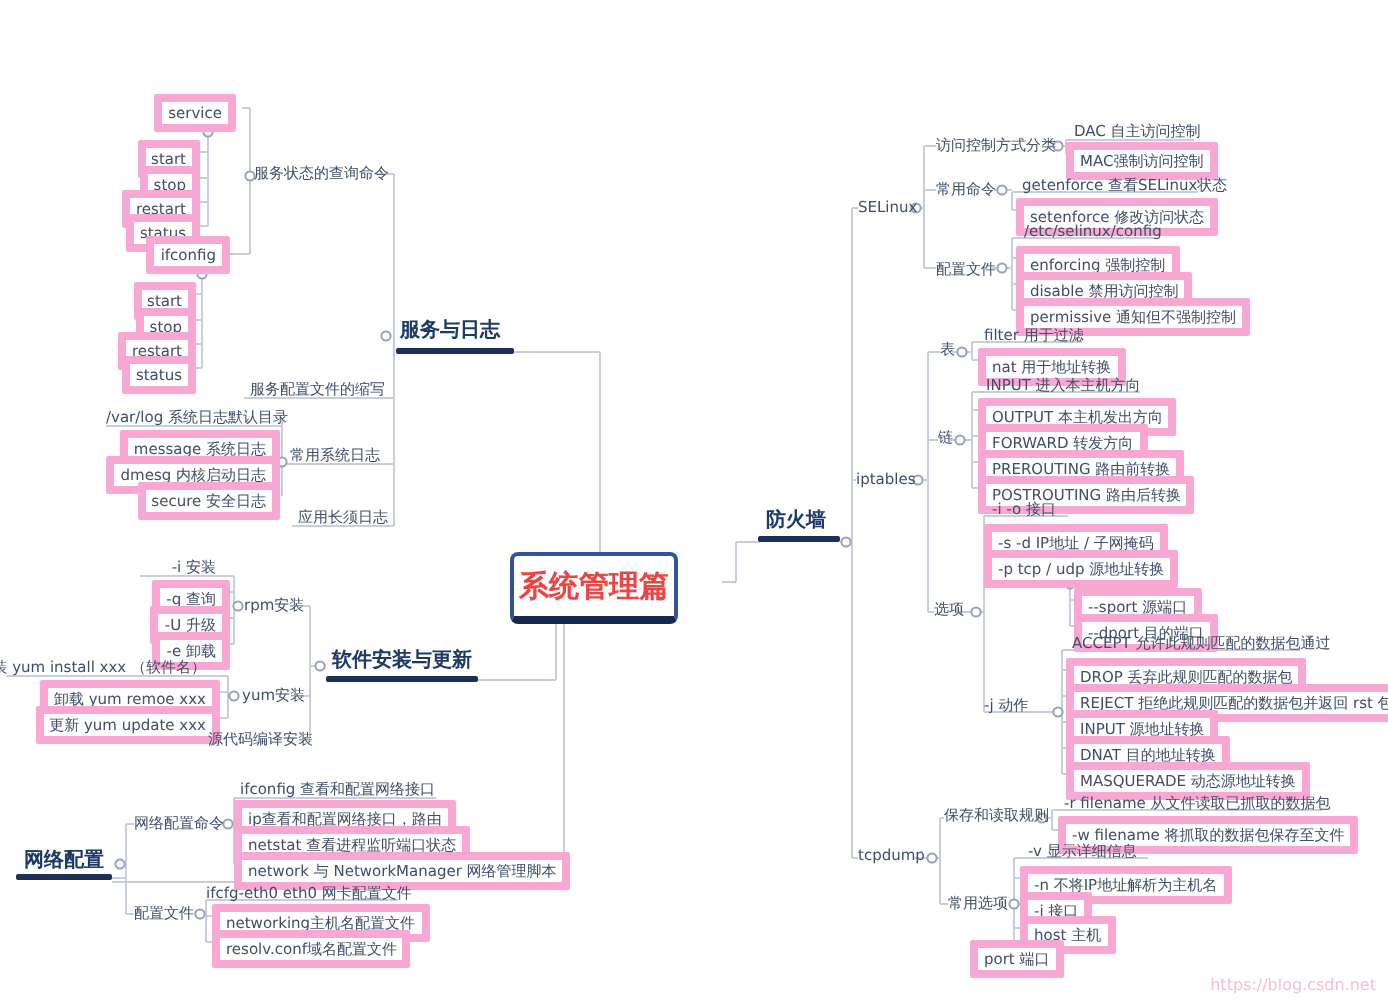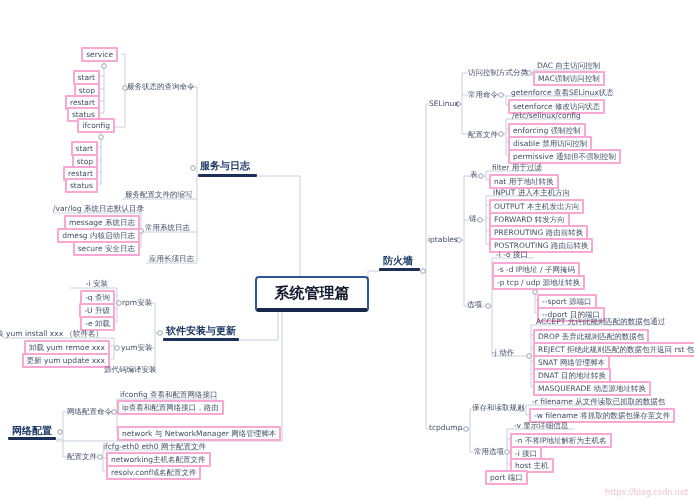--- a/index.html
+++ b/index.html
@@ -1,26 +1,26 @@
 <!DOCTYPE html>
 <html><head>
 <meta charset="utf-8">
 <style>
   html,body{margin:0;padding:0;background:#fff;}
   #canvas{position:relative;width:694px;height:500px;background:#fff;overflow:hidden;
           font-family:"DejaVu Sans","Liberation Sans",sans-serif;}
   svg.lines{position:absolute;left:0;top:0;z-index:0;}
   .nd{position:absolute;z-index:2;font-size:7.5px;line-height:9px;color:#3f4e66;white-space:nowrap;}
-  .bx{border:2px solid #f9a8d4;background:#fff;padding:1px 3px;border-radius:1px;}
+  .bx{border:4px solid #f9a8d4;background:#fff;padding:1px 3px;border-radius:1px;}
   .br{position:absolute;z-index:2;font-size:10px;line-height:12px;font-weight:bold;color:#1d3a66;white-space:nowrap;}
   .ul{position:absolute;z-index:2;height:3px;background:#1b2f57;border-radius:1px;}
-  .root{position:absolute;z-index:3;width:114px;height:36px;box-sizing:border-box;
+  .root{position:absolute;z-index:3;width:84px;height:36px;box-sizing:border-box;
         border:2px solid #2f5597;border-bottom:4px solid #16294d;border-radius:4px;background:#fff;
         display:flex;align-items:center;justify-content:center;
-        font-size:15px;font-weight:bold;color:#0f172a;}
+        font-size:15px;font-weight:bold;color:#ef4444;}
   .wm{position:absolute;z-index:2;font-size:8px;color:#f3c3cf;white-space:nowrap;}
 </style>
 </head>
 <body>
 
 <div id="canvas">
 
   <svg class="lines" width="694" height="500">
     <path fill="none" stroke="#c9cfda" stroke-width="1" d="
       M121,54 H125 M125,54 V127 M115,127 H125
@@ -115,20 +115,21 @@
   <div class="nd" style="right:591px;top:329px">安装 yum install xxx （软件名）</div>
   <div class="nd bx" style="right:584px;top:340px">卸载 yum remoe xxx</div>
   <div class="nd bx" style="right:584px;top:353px">更新 yum update xxx</div>
   <div class="nd" style="left:104px;top:365px">源代码编译安装</div>
 
   <div class="br" style="left:12px;top:425px">网络配置</div>
   <div class="ul" style="left:8px;top:437px;width:48px"></div>
   <div class="nd" style="left:67px;top:407px">网络配置命令</div>
   <div class="nd" style="left:120px;top:390px">ifconfig 查看和配置网络接口</div>
   <div class="nd bx" style="left:117px;top:400px">ip查看和配置网络接口，路由</div>
+  <div class="nd bx" style="left:117px;top:413px">netstat 查看进程监听端口状态</div>
   <div class="nd bx" style="left:117px;top:426px">network 与 NetworkManager 网络管理脚本</div>
   <div class="nd" style="left:67px;top:452px">配置文件</div>
   <div class="nd" style="left:103px;top:442px">ifcfg-eth0 eth0 网卡配置文件</div>
   <div class="nd bx" style="left:106px;top:452px">networking主机名配置文件</div>
   <div class="nd bx" style="left:106px;top:465px">resolv.conf域名配置文件</div>
 
   <div class="br" style="left:383px;top:255px">防火墙</div>
   <div class="ul" style="left:379px;top:268px;width:41px"></div>
 
   <div class="nd" style="left:429px;top:99px">SELinux</div>
@@ -157,21 +158,21 @@
   <div class="nd" style="left:467px;top:300px">选项</div>
   <div class="nd" style="left:496px;top:250px">-i -o 接口</div>
   <div class="nd bx" style="left:492px;top:262px">-s -d IP地址 / 子网掩码</div>
   <div class="nd bx" style="left:492px;top:275px">-p tcp / udp 源地址转换</div>
   <div class="nd bx" style="left:537px;top:294px">--sport 源端口</div>
   <div class="nd bx" style="left:537px;top:307px">--dport 目的端口</div>
   <div class="nd" style="left:492px;top:348px">-j 动作</div>
   <div class="nd" style="left:536px;top:317px">ACCEPT 允许此规则匹配的数据包通过</div>
   <div class="nd bx" style="left:533px;top:329px">DROP 丢弃此规则匹配的数据包</div>
   <div class="nd bx" style="left:533px;top:342px">REJECT 拒绝此规则匹配的数据包并返回 rst 包</div>
-  <div class="nd bx" style="left:533px;top:355px">SNAT 网络管理脚本</div>
+  <div class="nd bx" style="left:533px;top:355px">INPUT 源地址转换</div>
   <div class="nd bx" style="left:533px;top:368px">DNAT 目的地址转换</div>
   <div class="nd bx" style="left:533px;top:381px">MASQUERADE 动态源地址转换</div>
 
   <div class="nd" style="left:429px;top:423px">tcpdump</div>
   <div class="nd" style="left:472px;top:403px">保存和读取规则</div>
   <div class="nd" style="left:532px;top:397px">-r filename 从文件读取已抓取的数据包</div>
   <div class="nd bx" style="left:529px;top:408px">-w filename 将抓取的数据包保存至文件</div>
   <div class="nd" style="left:474px;top:447px">常用选项</div>
   <div class="nd" style="left:514px;top:421px">-v 显示详细信息</div>
   <div class="nd bx" style="left:510px;top:433px">-n 不将IP地址解析为主机名</div>

